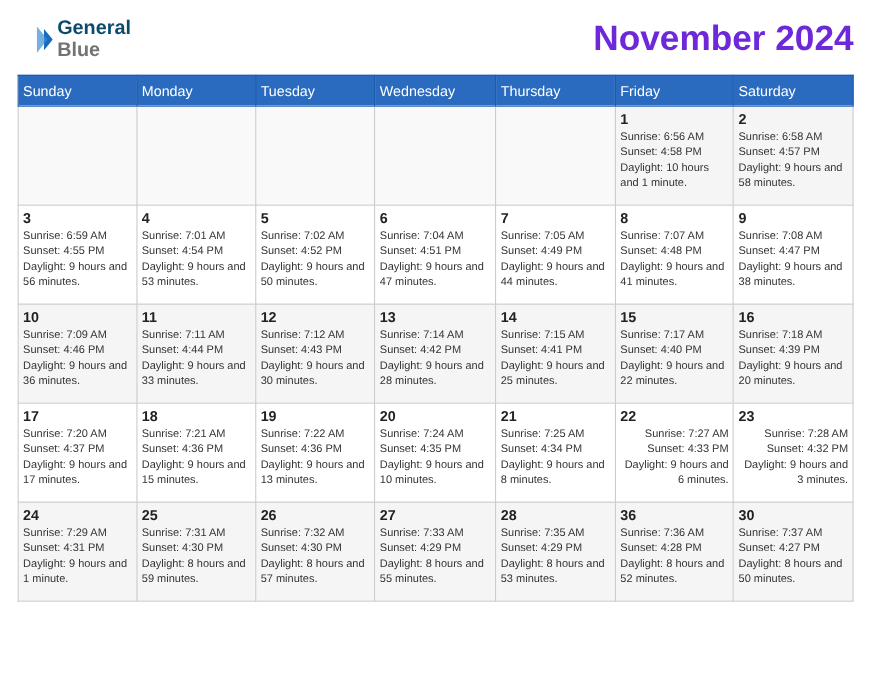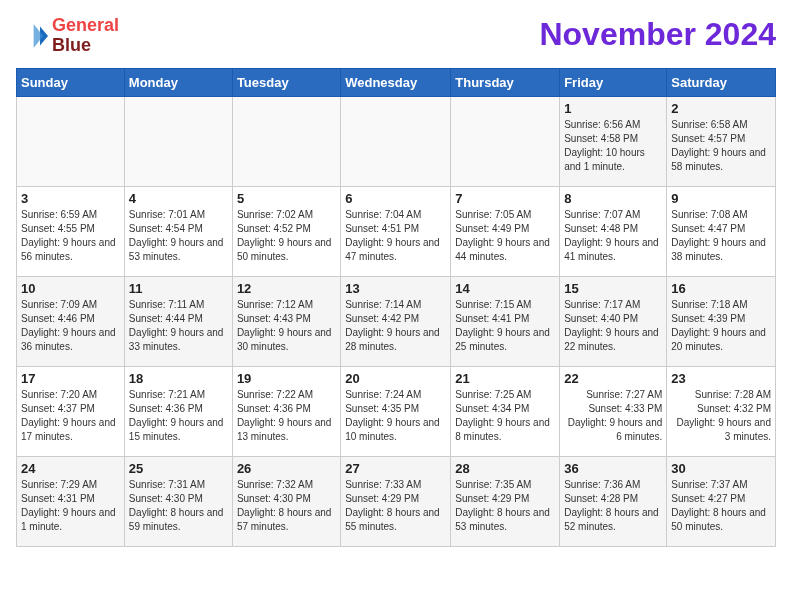--- a/index.html
+++ b/index.html
@@ -19,22 +19,22 @@
     .logo {
       display: flex;
       align-items: center;
       gap: 4px;
     }
     .logo-text {
       font-size: 18px;
       font-weight: bold;
       line-height: 1.1;
     }
-    .logo-general { color: #ef4444; }
-    .logo-blue { color: #7f1d1d; }
+    .logo-general { color: #0c4a6e; }
+    .logo-blue { color: #737373; }
     .logo-icon {
       width: 32px;
       height: 32px;
     }
     .title-area {
       text-align: right;
     }
     .month-title {
       font-size: 32px;
       font-weight: bold;
@@ -50,21 +50,21 @@
       font-size: 11px;
     }
     thead tr {
       background-color: #2a6bbf;
       color: #fff;
     }
     thead th {
       padding: 6px 4px;
       text-align: left;
       font-size: 13px;
-      font-weight: bold;
+      font-weight: normal;
       border: 1px solid #1a5aaf;
     }
     tbody tr {
       vertical-align: top;
     }
     tbody td {
       border: 1px solid #ccc;
       padding: 4px;
       height: 90px;
       width: 113px;

